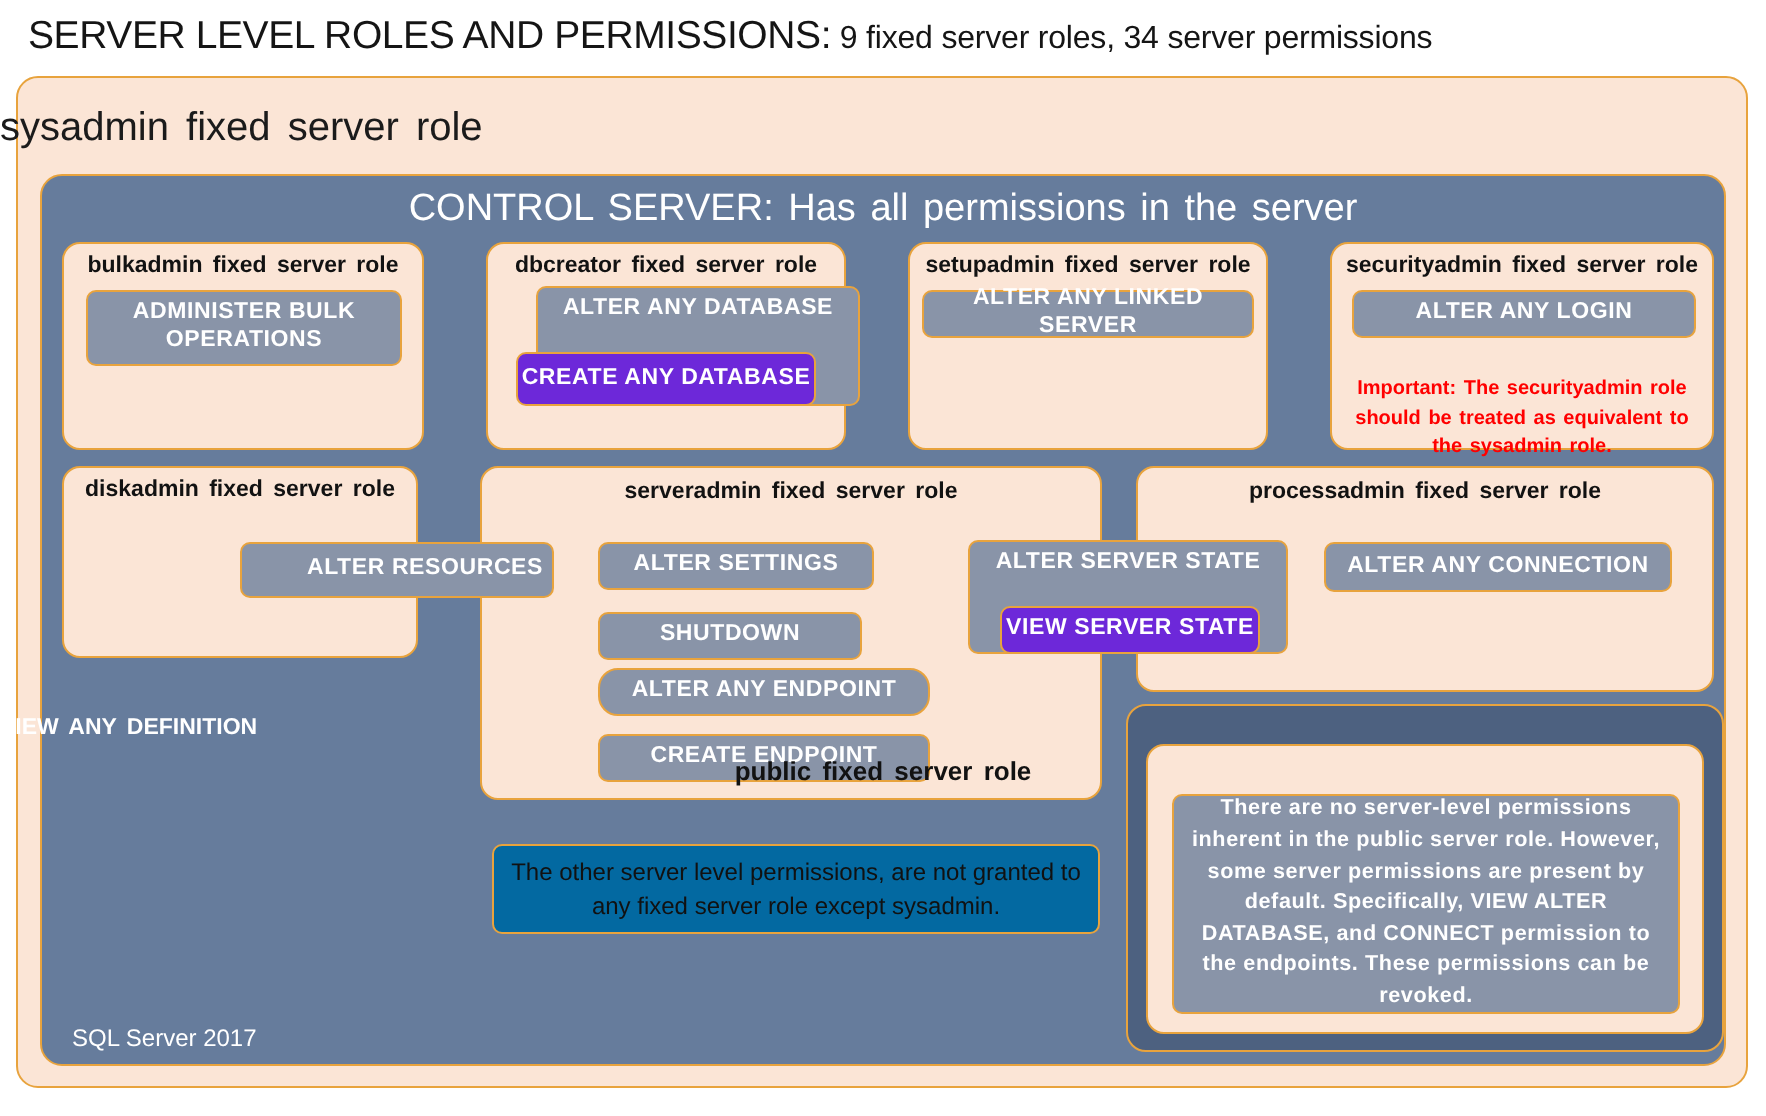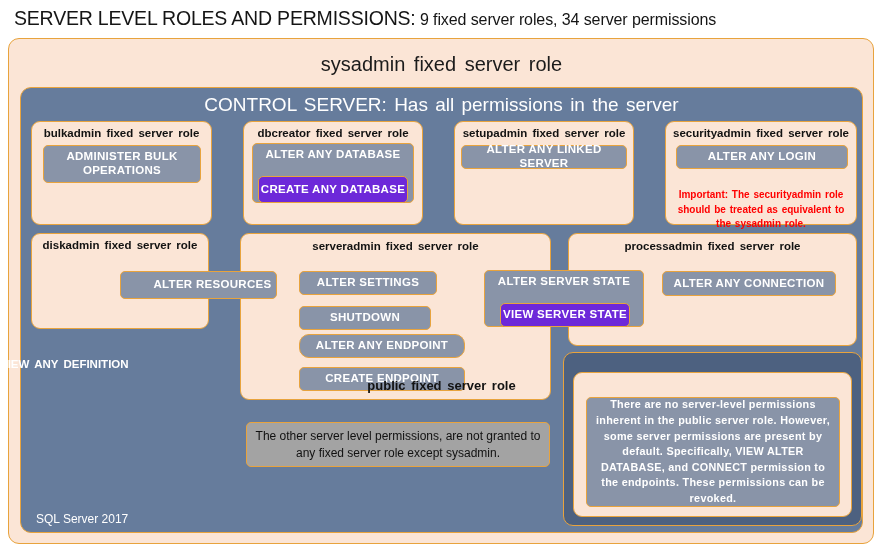--- a/index.html
+++ b/index.html
@@ -19,21 +19,21 @@
   .slate{background:#667C9C;}
   .slate-d{background:#4D6180;}
   .perm{background:#8994A8;border:1.6px solid #E8A33D;border-radius:5px;
         box-sizing:border-box;color:#ffffff;display:flex;align-items:center;
         justify-content:center;text-align:center;font-weight:bold;
         letter-spacing:.3px;position:absolute;line-height:1.18;}
   .perm-dark{background:#6d28d9;}
 
   
   #sysadmin-box{left:8px;top:38px;width:866px;height:506px;border-radius:11px;}
-  #sysadmin-label{position:absolute;left:0;right:0;top:53px;text-align:center;
+  #sysadmin-label{position:absolute;left:0;right:0;top:53px;
       font-size:20px;color:#1b1b1b;word-spacing:3px;}
 
   #control-box{left:20px;top:87px;width:843px;height:446px;border-radius:11px;}
   #control-label{position:absolute;left:0;right:0;top:94px;text-align:center;
       font-size:19px;color:#ffffff;word-spacing:2px;}
 
   
   .role-title{position:absolute;left:0;right:0;text-align:center;
       font-size:11.5px;font-weight:bold;color:#121212;word-spacing:2px;}
 
@@ -50,36 +50,36 @@
       border-radius:10px;}
   #public-label{position:absolute;left:0;right:0;top:358px;text-align:left;
       font-size:11.5px;font-weight:bold;color:#ffffff;word-spacing:2px;}
   #public-inner-box{left:573px;top:372px;width:279px;height:145px;}
   #public-inner-label{position:absolute;left:0;right:0;top:378px;
       text-align:center;font-size:13px;font-weight:bold;color:#121212;
       word-spacing:2px;}
   #public-note{left:586px;top:397px;width:254px;height:110px;font-size:10.8px;
       padding:4px 6px;line-height:1.45;font-weight:bold;}
 
-  #other-note{left:246px;top:422px;width:304px;height:45px;background:#a3a3a3;
+  #other-note{left:246px;top:422px;width:304px;height:45px;background:#0369a1;
       border:1.8px solid #E8A33D;border-radius:5px;box-sizing:border-box;
       position:absolute;display:flex;align-items:center;justify-content:center;
       text-align:center;font-size:12px;color:#111;line-height:1.4;
       padding:0 7px;}
 
   #important-note{position:absolute;left:670px;top:188px;width:182px;
       text-align:center;font-size:10px;font-weight:bold;color:#FF0000;
       line-height:1.45;word-spacing:1px;}
 
   #sql-version{position:absolute;left:36px;top:512px;font-size:12px;
       color:#ffffff;}
 
   
   #p-administer-bulk{left:43px;top:145px;width:158px;height:38px;font-size:11.5px;}
-  #p-alter-any-db{left:252px;top:143px;width:162px;height:24px;font-size:11.5px;}
+  #p-alter-any-db{left:268px;top:143px;width:162px;height:24px;font-size:11.5px;}
   #p-create-any-db{left:258px;top:176px;width:150px;height:27px;font-size:11.5px;}
   #p-alter-any-linked{left:461px;top:145px;width:166px;height:24px;font-size:11.5px;}
   #p-alter-any-login{left:676px;top:145px;width:172px;height:24px;font-size:11.5px;}
 
   #p-alter-resources{left:120px;top:271px;width:157px;height:28px;font-size:11.5px;padding-left:28px;}
   #p-alter-settings{left:299px;top:271px;width:138px;height:24px;font-size:11.5px;}
   #p-shutdown{left:299px;top:306px;width:132px;height:24px;font-size:11.5px;}
   #p-alter-any-endpoint{left:299px;top:334px;width:166px;height:24px;font-size:11.5px;border-radius:10px;}
   #p-create-endpoint{left:299px;top:367px;width:166px;height:24px;font-size:11.5px;}
 

